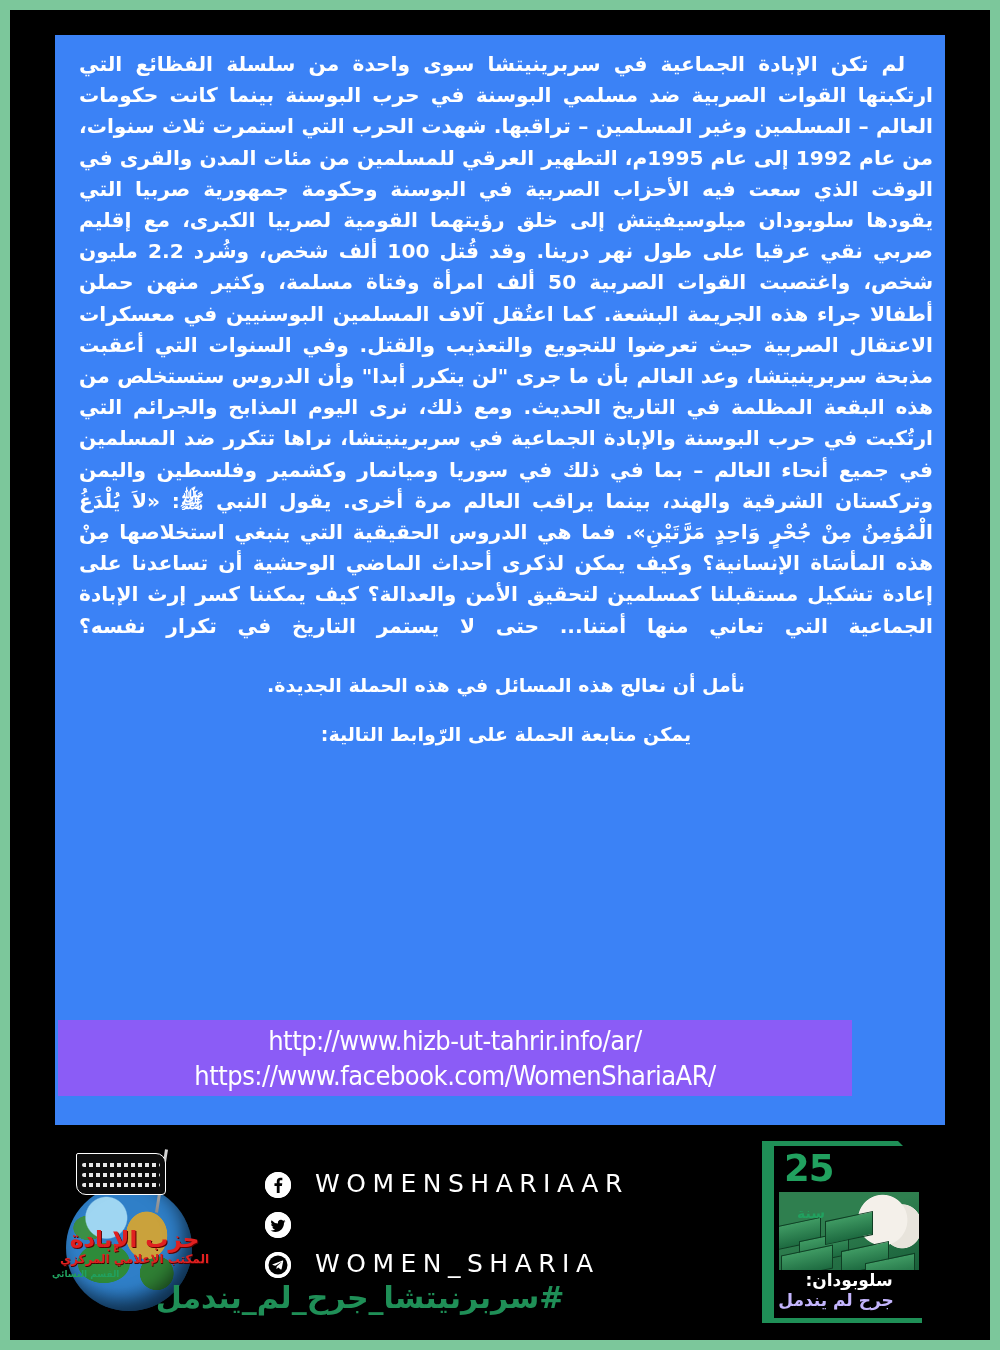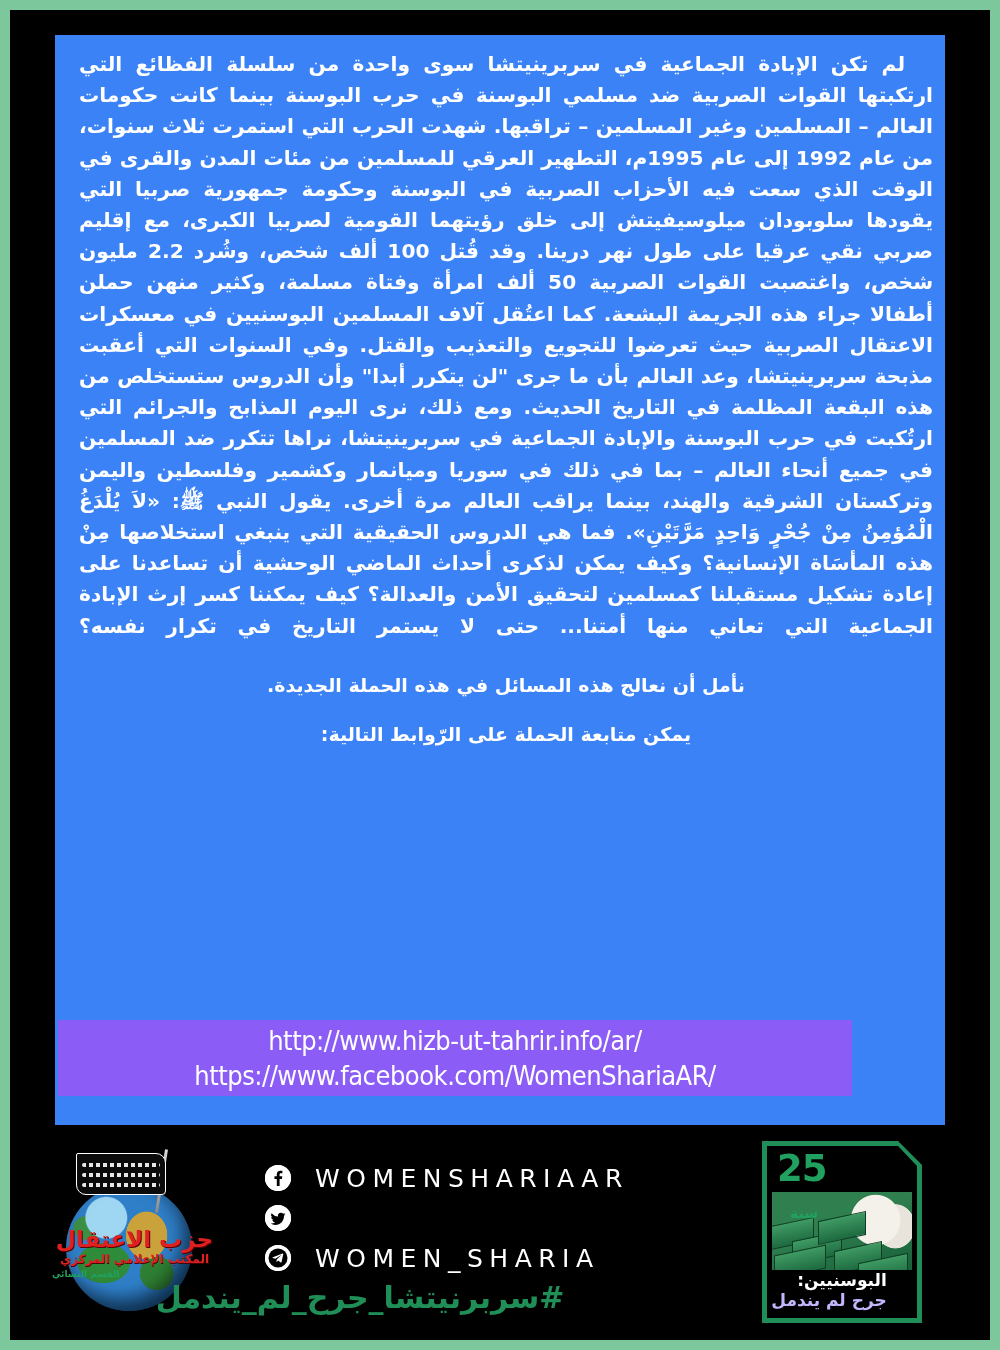--- a/index.html
+++ b/index.html
@@ -134,21 +134,21 @@
     text-align:left;color:#21a15f;
     font-weight:bold;font-size:9px;line-height:11px;
   }
   
   #socials{
     position:absolute;
     left:255px;top:33px;
     width:430px;
   }
   .social-row{
-    display:flex;align-items:center;
+    display:flex;align-items:flex-end;
     height:40px;
     direction:ltr;
   }
   .social-icon{
     width:26px;height:26px;border-radius:50%;
     background:#ffffff;
     display:flex;align-items:center;justify-content:center;
     flex:0 0 auto;
   }
   .social-icon svg{display:block;}
@@ -177,21 +177,21 @@
     position:absolute;
     left:752px;top:16px;
     width:160px;height:182px;
   }
   #badge-frame{
     position:absolute;left:0;top:0;width:160px;height:182px;
     background:#1f8f57;
     clip-path:polygon(0 0, 136px 0, 160px 24px, 160px 182px, 0 182px);
   }
   #badge-inner{
-    position:absolute;left:5px;top:5px;width:150px;height:172px;
+    position:absolute;left:12px;top:5px;width:150px;height:172px;
     background:#000000;
     clip-path:polygon(0 0, 131px 0, 150px 20px, 150px 172px, 0 172px);
     overflow:hidden;
   }
   #badge-photo{
     position:absolute;left:5px;top:46px;width:140px;height:78px;
     background:
       radial-gradient(ellipse 30% 55% at 74% 36%, #f4f0ea 0 58%, rgba(244,240,234,0) 60%),
       radial-gradient(ellipse 24% 48% at 88% 44%, #e8e4dc 0 58%, rgba(232,228,220,0) 60%),
       linear-gradient(160deg,#2f7f4f 0 40%,#19603a 100%);
@@ -251,21 +251,21 @@
   <div id="footer">
 
     <div id="logo">
       <div id="globe"></div>
       <div id="flagpole"></div>
       <div id="flag">
         <div class="flag-line" style="top:9px;"></div>
         <div class="flag-line" style="top:19px;"></div>
         <div class="flag-line" style="top:29px;"></div>
       </div>
-      <div id="logo-title">حزب الاعتقال</div>
+      <div id="logo-title">حزب الإبادة</div>
       <div id="logo-sub1">المكتب الإعلامي المركزي</div>
       <div id="logo-sub2">القسم النسائي</div>
     </div>
 
     <div id="socials">
 
       <div class="social-row">
         <span class="social-icon">
           <svg width="26" height="26" viewBox="0 0 26 26" aria-hidden="true">
             <circle cx="13" cy="13" r="13" fill="#ffffff"></circle>
@@ -304,19 +304,19 @@
         <div id="badge-photo">
           <div class="coffin" style="left:-6px;top:30px;width:46px;height:22px;"></div>
           <div class="coffin" style="left:20px;top:44px;width:48px;height:22px;"></div>
           <div class="coffin" style="left:46px;top:24px;width:46px;height:22px;"></div>
           <div class="coffin" style="left:2px;top:58px;width:50px;height:22px;"></div>
           <div class="coffin" style="left:62px;top:54px;width:46px;height:22px;"></div>
           <div class="coffin" style="left:86px;top:66px;width:48px;height:22px;"></div>
         </div>
         <div id="badge-25">25</div>
         <div id="badge-sana">سنة</div>
-        <div id="badge-cap1">البوسنيين:</div>
+        <div id="badge-cap1">سلوبودان:</div>
         <div id="badge-cap2">جرح لم يندمل</div>
       </div>
     </div>
 
   </div>
 </div>
 
 </body></html>

